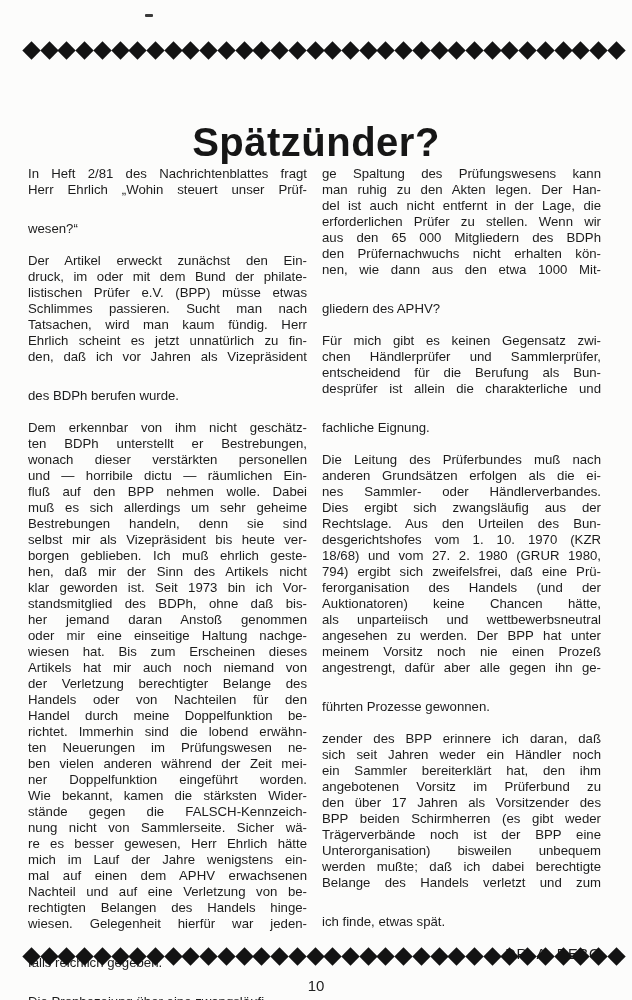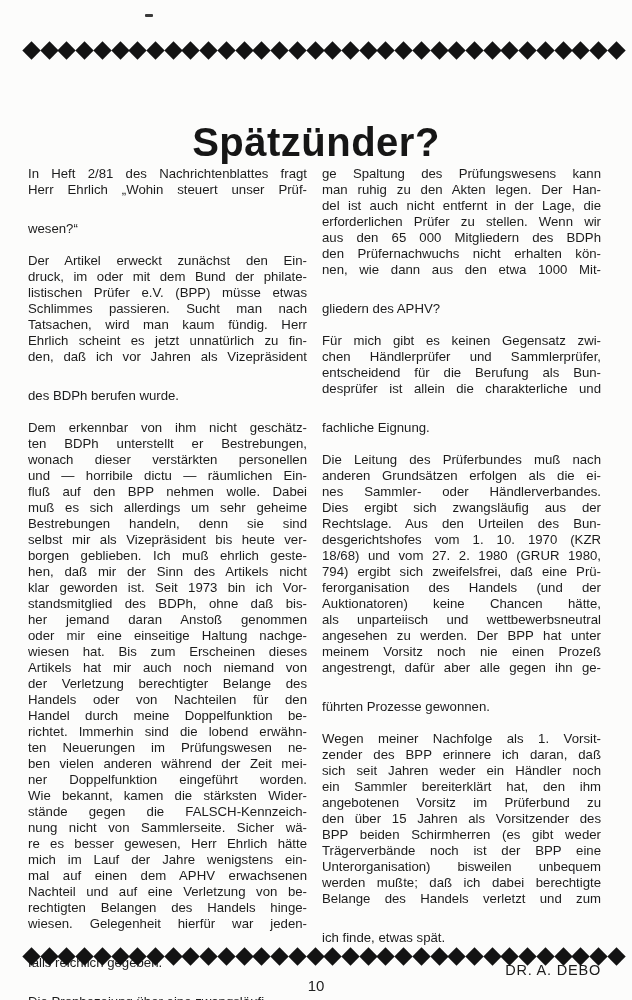--- a/index.html
+++ b/index.html
@@ -182,26 +182,25 @@
           <div class="line">794) ergibt sich zweifelsfrei, daß eine Prü-</div>
           <div class="line">ferorganisation des Handels (und der</div>
           <div class="line">Auktionatoren) keine Chancen hätte,</div>
           <div class="line">als unparteiisch und wettbewerbsneutral</div>
           <div class="line">angesehen zu werden. Der BPP hat unter</div>
           <div class="line">meinem Vorsitz noch nie einen Prozeß</div>
           <div class="line">angestrengt, dafür aber alle gegen ihn ge-</div>
           <div class="line last">führten Prozesse gewonnen.</div>
         </div>
         <div class="para">
-          <div class="line">Wegen meiner Nachfolge als 1. Vorsit-</div>
           <div class="line">zender des BPP erinnere ich daran, daß</div>
           <div class="line">sich seit Jahren weder ein Händler noch</div>
           <div class="line">ein Sammler bereiterklärt hat, den ihm</div>
           <div class="line">angebotenen Vorsitz im Prüferbund zu</div>
-          <div class="line">den über 15 Jahren als Vorsitzender des</div>
+          <div class="line">den über 17 Jahren als Vorsitzender des</div>
           <div class="line">BPP beiden Schirmherren (es gibt weder</div>
           <div class="line">Trägerverbände noch ist der BPP eine</div>
           <div class="line">Unterorganisation) bisweilen unbequem</div>
           <div class="line">werden mußte; daß ich dabei berechtigte</div>
           <div class="line">Belange des Handels verletzt und zum</div>
           <div class="line last">ich finde, etwas spät.</div>
         </div>
         <div class="signature">DR. A. DEBO</div>
       </div>
   </div>

